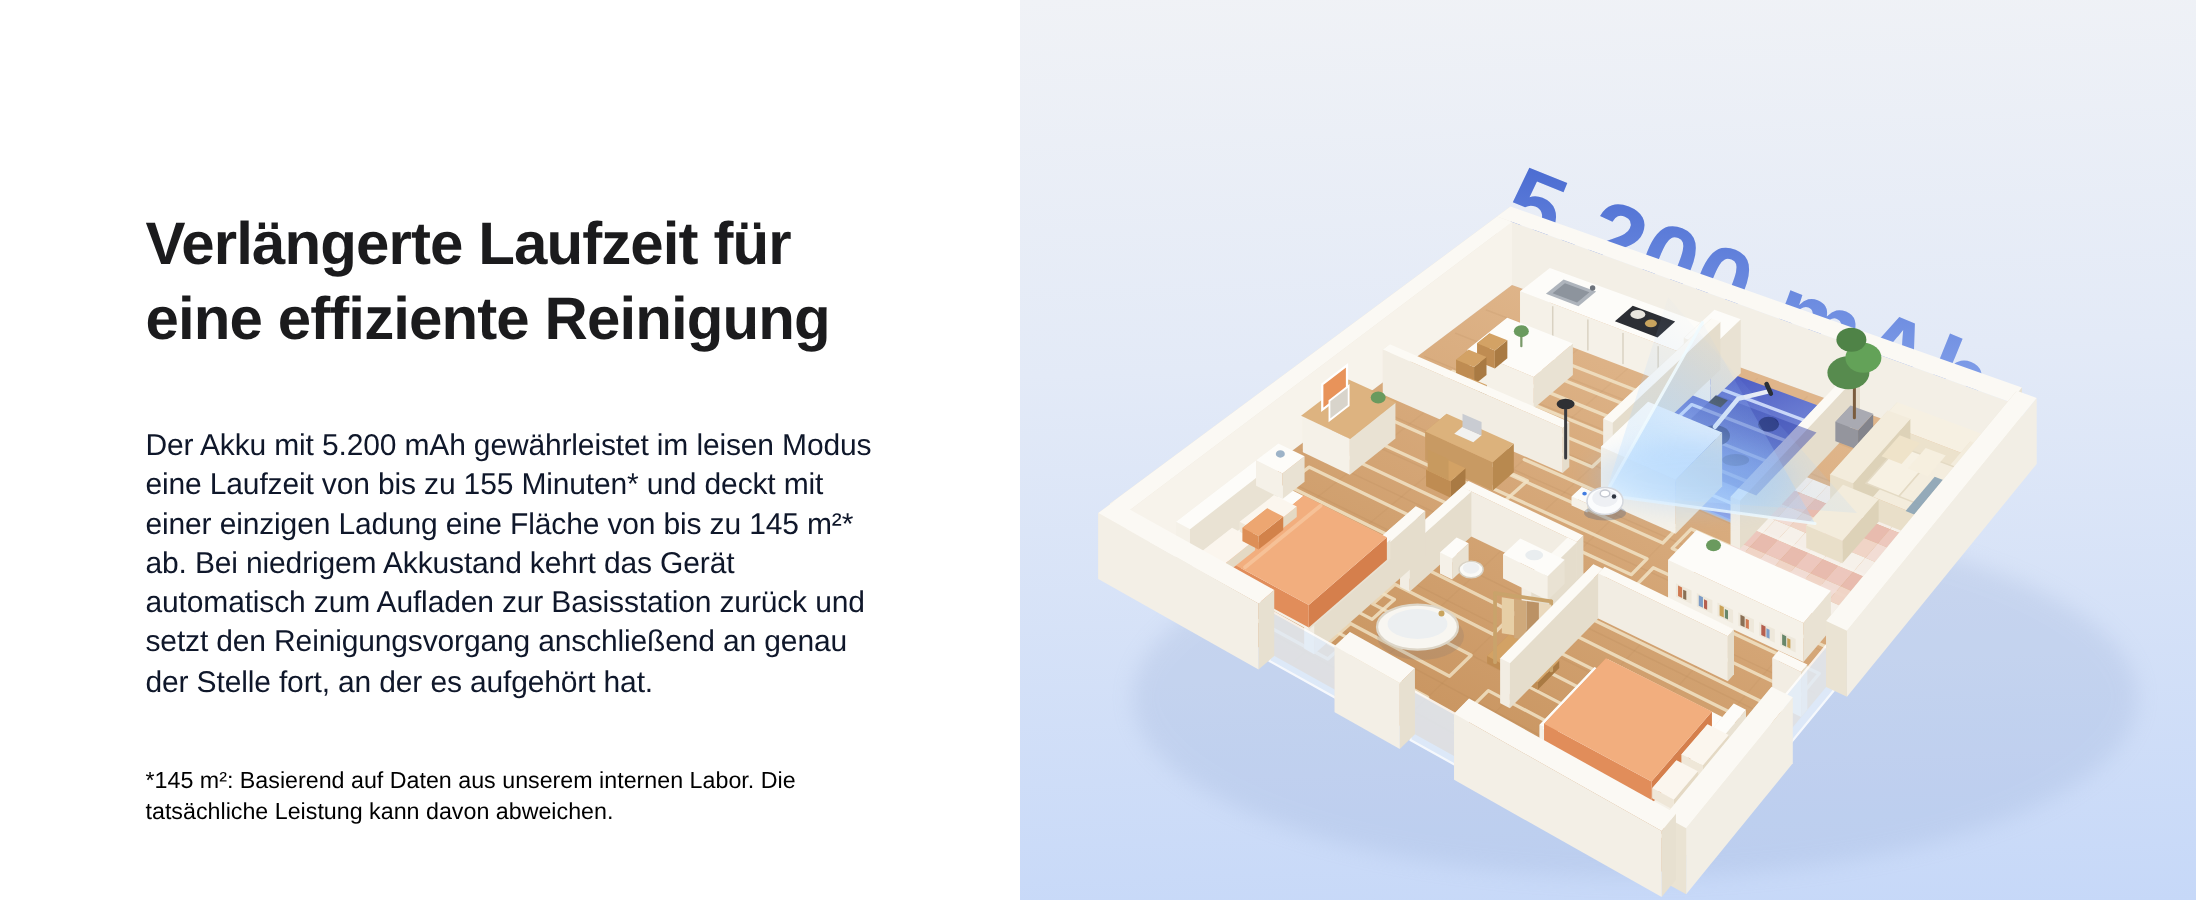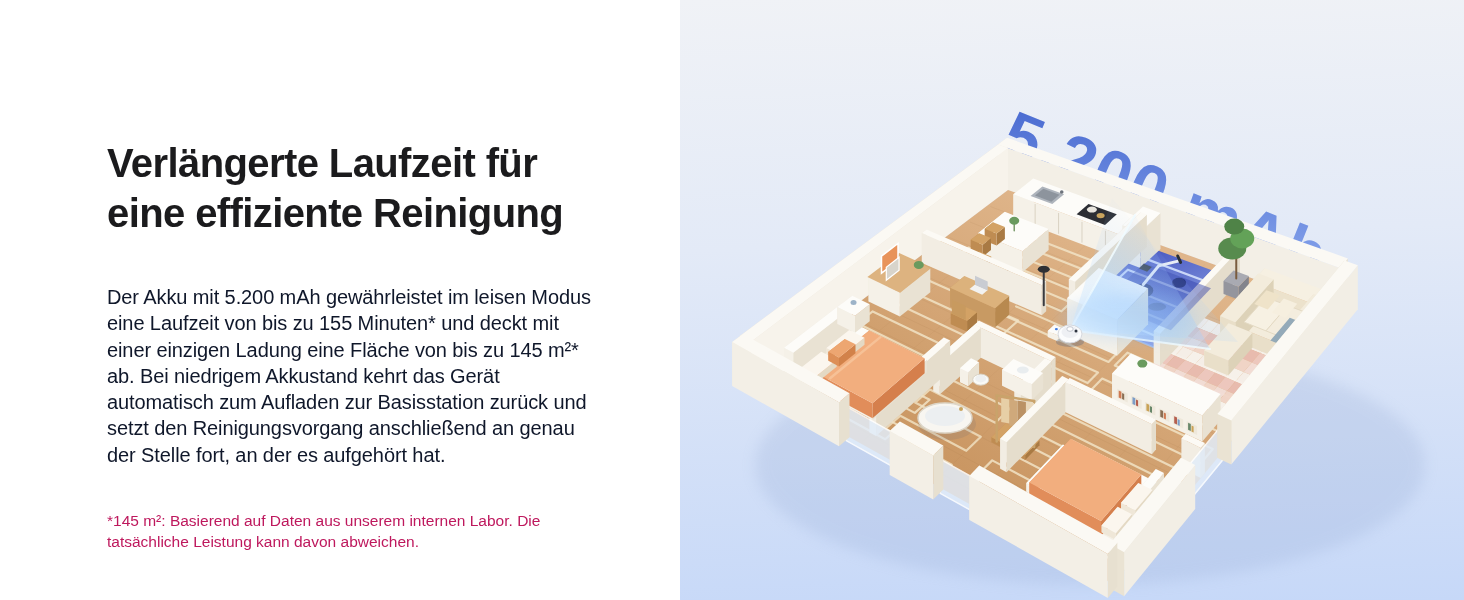--- a/index.html
+++ b/index.html
@@ -1,21 +1,21 @@
 <!DOCTYPE html>
 <html><head>
 <meta charset="utf-8">
 <style>
   html,body{margin:0;padding:0;background:#ffffff;}
   .page{position:relative;width:1464px;height:600px;overflow:hidden;background:#ffffff;font-family:"Liberation Sans",sans-serif;}
-  .left-panel{position:absolute;left:10px;top:0;width:680px;height:436px;background:#ffffff;}
+  .left-panel{position:absolute;left:0;top:0;width:680px;height:436px;background:#ffffff;}
   .copy{position:absolute;left:97px;top:138px;width:565px;}
   .headline{margin:0;font-size:40px;line-height:50px;font-weight:700;color:#1b1b1d;letter-spacing:-0.6px;white-space:pre-line;}
   .body-text{margin:46px 0 0 0;font-size:20px;line-height:26.3px;color:#0f172a;letter-spacing:-0.1px;white-space:pre-line;}
-  .footnote{margin:42px 0 0 0;font-size:15.5px;line-height:21px;color:#be185d;white-space:pre-line;}
+  .footnote{margin:42px 0 0 0;font-size:15.5px;line-height:21px;color:#000000;white-space:pre-line;}
   .right-panel{position:absolute;left:680px;top:0;width:784px;height:600px;overflow:hidden;
     background:linear-gradient(178deg,#f0f2f6 0%,#e3eaf7 40%,#c6d8f8 100%);}
   .right-panel svg{position:absolute;left:0;top:0;}
 </style>
 </head>
 <body>
 
 <div class="page">
   <div class="left-panel">
     <div class="copy">

